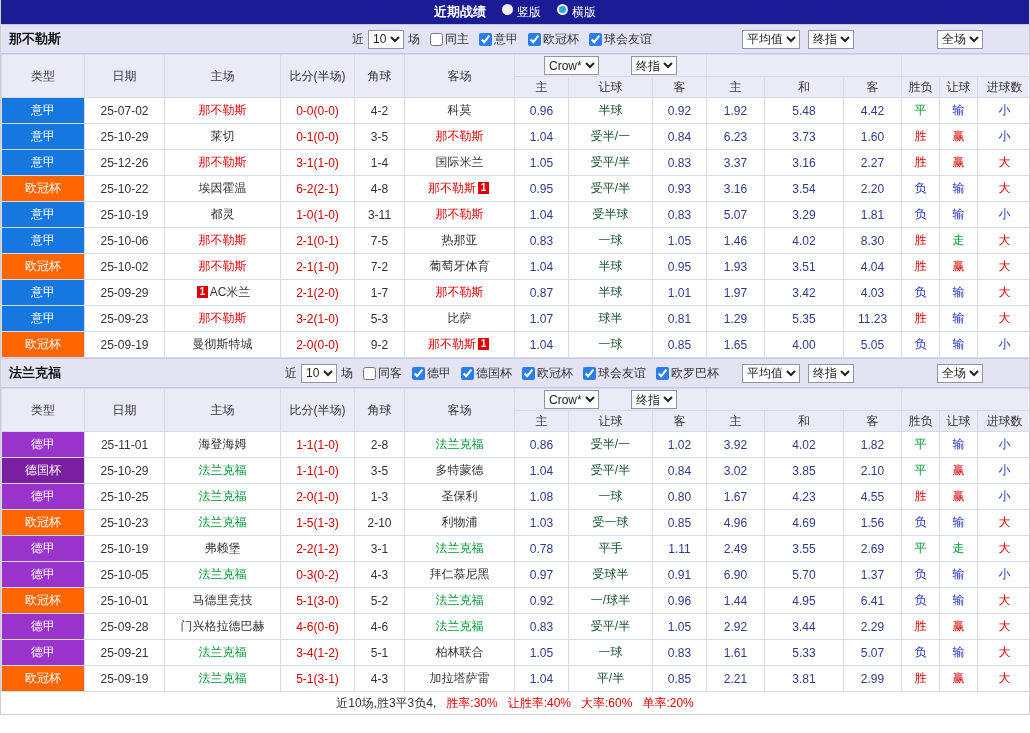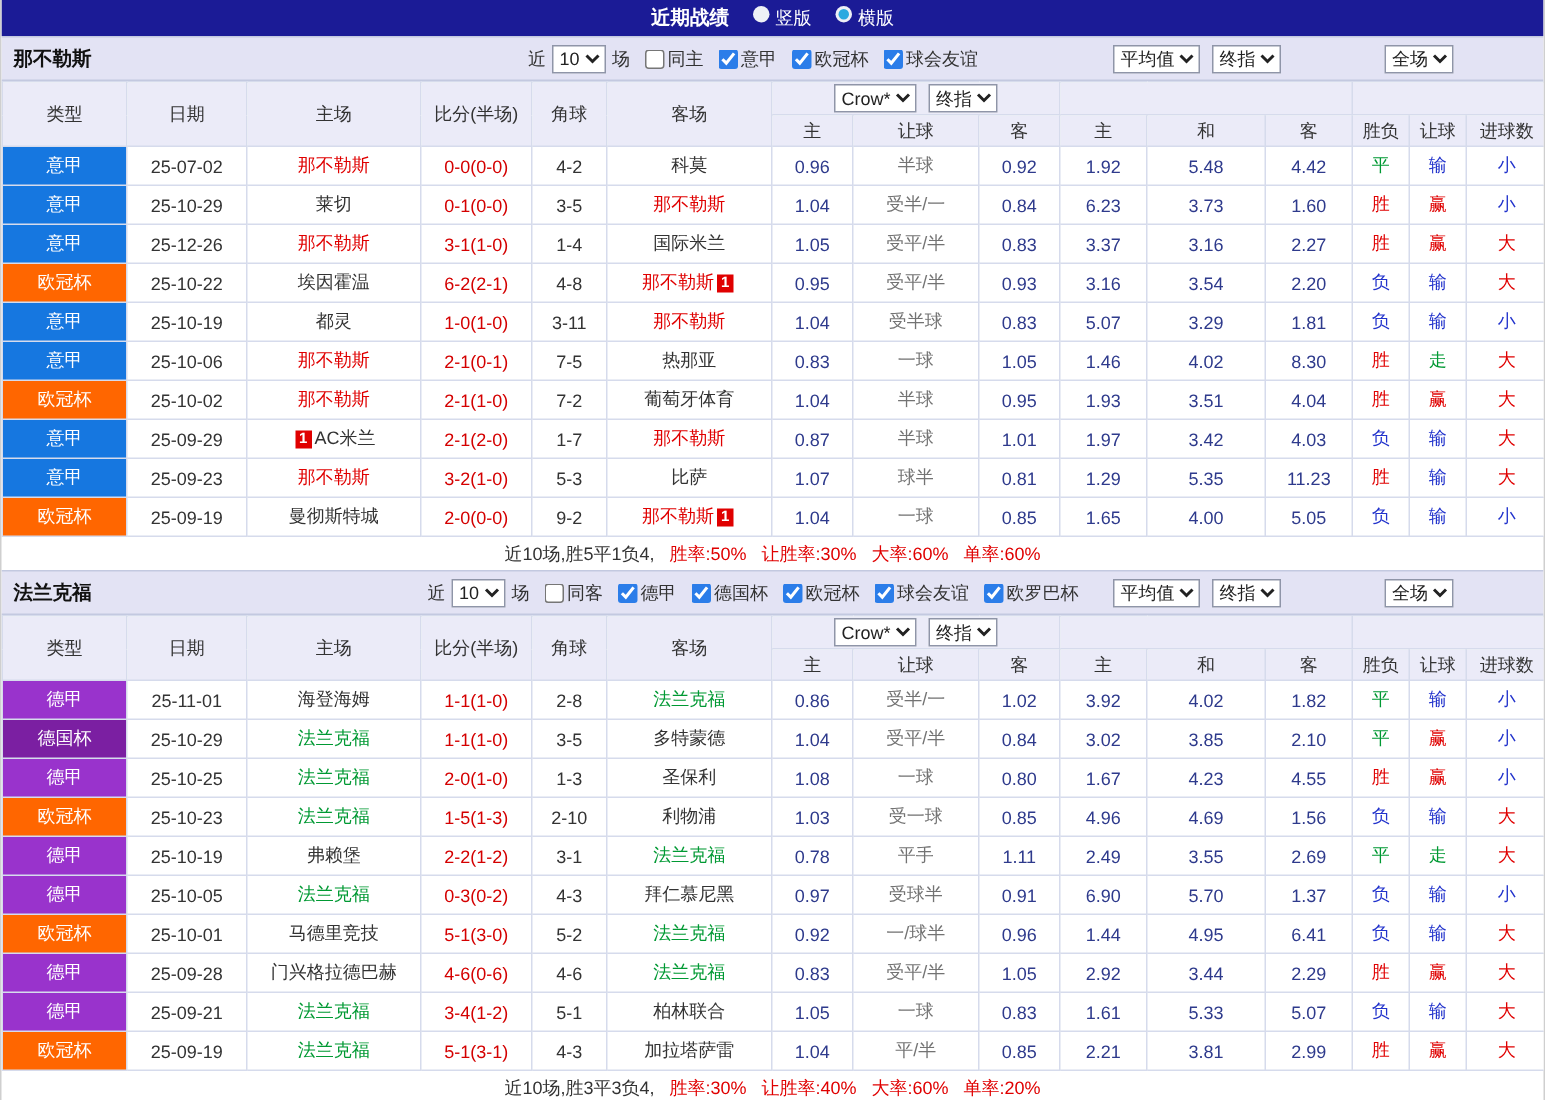--- a/index.html
+++ b/index.html
@@ -18,32 +18,32 @@
 
   .filterbar{position:relative;height:30px;background:var(--band-bg,#e3e3f4);
     border-top:1px solid var(--border,#c3c9e0);border-bottom:1px solid var(--border,#c3c9e0);
     display:flex;align-items:center}
   .teamname{position:absolute;left:8px;font-weight:bold;font-size:13px;color:#111}
   .filters{display:flex;align-items:center;margin:0 auto;gap:4px;padding-right:26px}
   .chk{display:inline-flex;align-items:center;gap:2px;margin-left:6px;cursor:pointer;white-space:nowrap}
   input[type=checkbox]{width:13px;height:13px;accent-color:#2b7de9;margin:0}
   select{font-family:inherit;font-size:12px;height:19px;background:#fff;border:1px solid #8f95a8;color:#222}
   .avg-selects{position:absolute;right:175px;display:flex;gap:8px}
-  select.scope{position:absolute;right:60px}
+  select.scope{position:absolute;right:46px}
 
   table{width:100%;border-collapse:collapse;table-layout:fixed}
   th,td{border:1px solid var(--grid,#d6dbec);text-align:center;white-space:nowrap;overflow:hidden}
   thead th{background:var(--header-bg,#ebebf8);font-weight:normal;color:#333;height:21px}
   .selcell{padding:1px 0}
-  .selcell select{margin:0 4px}
+  .selcell select{margin:0 16px}
   tbody td{height:26px;background:#fff}
   td.league{color:#fff}
   td.score{color:var(--score,#d40000)}
   td.num{color:var(--odds,#2e3a8c)}
-  td.hand{color:#737373}
+  td.hand{color:#14532d}
   .t-red{color:var(--red,#e00000)}
   .t-blue{color:var(--blue,#2233cc)}
   .t-green{color:var(--green,#009933)}
   .badge{display:inline-block;min-width:11px;height:12px;line-height:12px;padding:0 1px;
     background:var(--red,#e00000);color:#fff;font-size:10px;font-weight:bold;margin:0 2px;vertical-align:1px}
   .summary{height:22px;line-height:22px;text-align:center;color:#333}
   .summary .rate{margin-left:10px}
 </style>
 </head>
 <body>
@@ -299,21 +299,20 @@
             <td class="num">0.85</td>
             <td class="num">1.65</td>
             <td class="num">4.00</td>
             <td class="num">5.05</td>
             <td class="t-blue">负</td>
             <td class="t-blue">输</td>
             <td class="t-blue">小</td>
           </tr>
         </tbody>
       </table>
-      <div class="summary"><span>近10场,胜5平1负4,</span><span class="t-red rate">胜率:50%</span><span class="t-red rate">让胜率:30%</span><span class="t-red rate">大率:60%</span><span class="t-red rate">单率:60%</span></div>
     </div>
     <div class="section">
       <div class="filterbar">
         <span class="teamname">法兰克福</span>
         <div class="filters">
           <span>近</span>
           <select><option>10</option></select>
           <span>场</span>
           <label class="chk">
             <input type="checkbox" style="">

